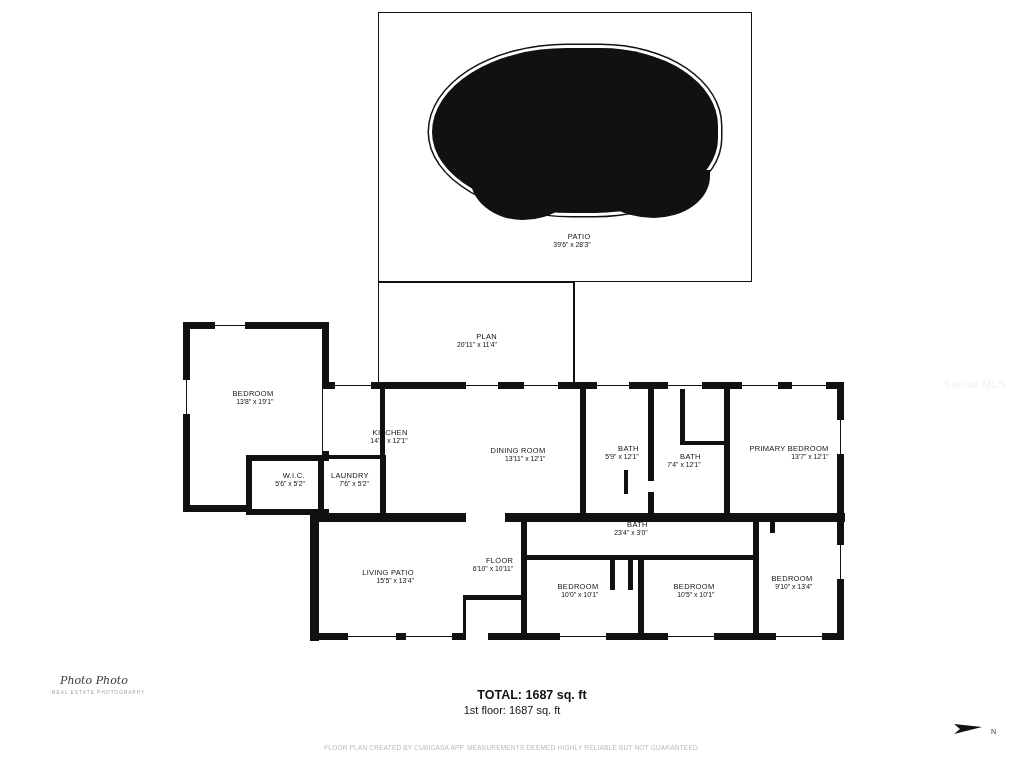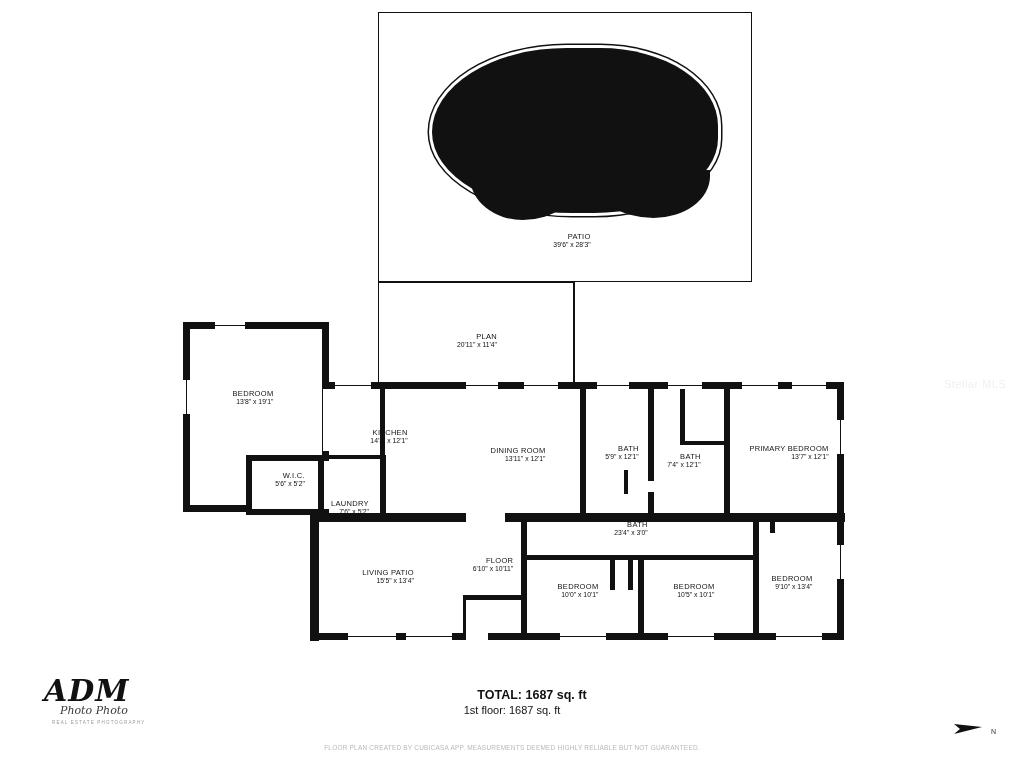--- a/index.html
+++ b/index.html
@@ -272,21 +272,21 @@
   <div class="room-label" style="left:389px; top:428px;">
     <div class="nm">KITCHEN</div>
     <div class="dim">14'3" x 12'1"</div>
   </div>
 
   <div class="room-label" style="left:290px; top:471px;">
     <div class="nm">W.I.C.</div>
     <div class="dim">5'6" x 5'2"</div>
   </div>
 
-  <div class="room-label" style="left:350px; top:471px;margin-top:28px;">
+  <div class="room-label" style="left:350px; top:471px;">
     <div class="nm">LAUNDRY</div>
     <div class="dim">7'6" x 5'2"</div>
   </div>
 
   <div class="room-label" style="left:518px; top:446px;">
     <div class="nm">DINING ROOM</div>
     <div class="dim">13'11" x 12'1"</div>
   </div>
 
   <div class="room-label" style="left:622px; top:444px;">
@@ -334,21 +334,20 @@
     <div class="dim">9'10" x 13'4"</div>
   </div>
 
   <div class="watermark" style="left:944px; top:378px;">Stellar MLS</div>
 
   <div class="footer f-total" style="top:688px;margin-left:20px;">TOTAL: 1687 sq. ft</div>
   <div class="footer f-line" style="top:704px;">1st floor: 1687 sq. ft</div>
   <div class="footer f-fine" style="top:744px;">FLOOR PLAN CREATED BY CUBICASA APP. MEASUREMENTS DEEMED HIGHLY RELIABLE BUT NOT GUARANTEED.</div>
 
   <div class="logo">
-    <div class="adm">ADM</div>
     <div class="sub1">Photo Photo</div>
     <div class="sub2">REAL ESTATE PHOTOGRAPHY</div>
   </div>
 
   <div class="north">
     <svg width="44" height="26" viewBox="0 0 44 26">
       <path d="M2 8 L30 11 L2 18 L8 13 Z" fill="#111"></path>
     </svg>
     <div class="nlabel">N</div>
   </div>

